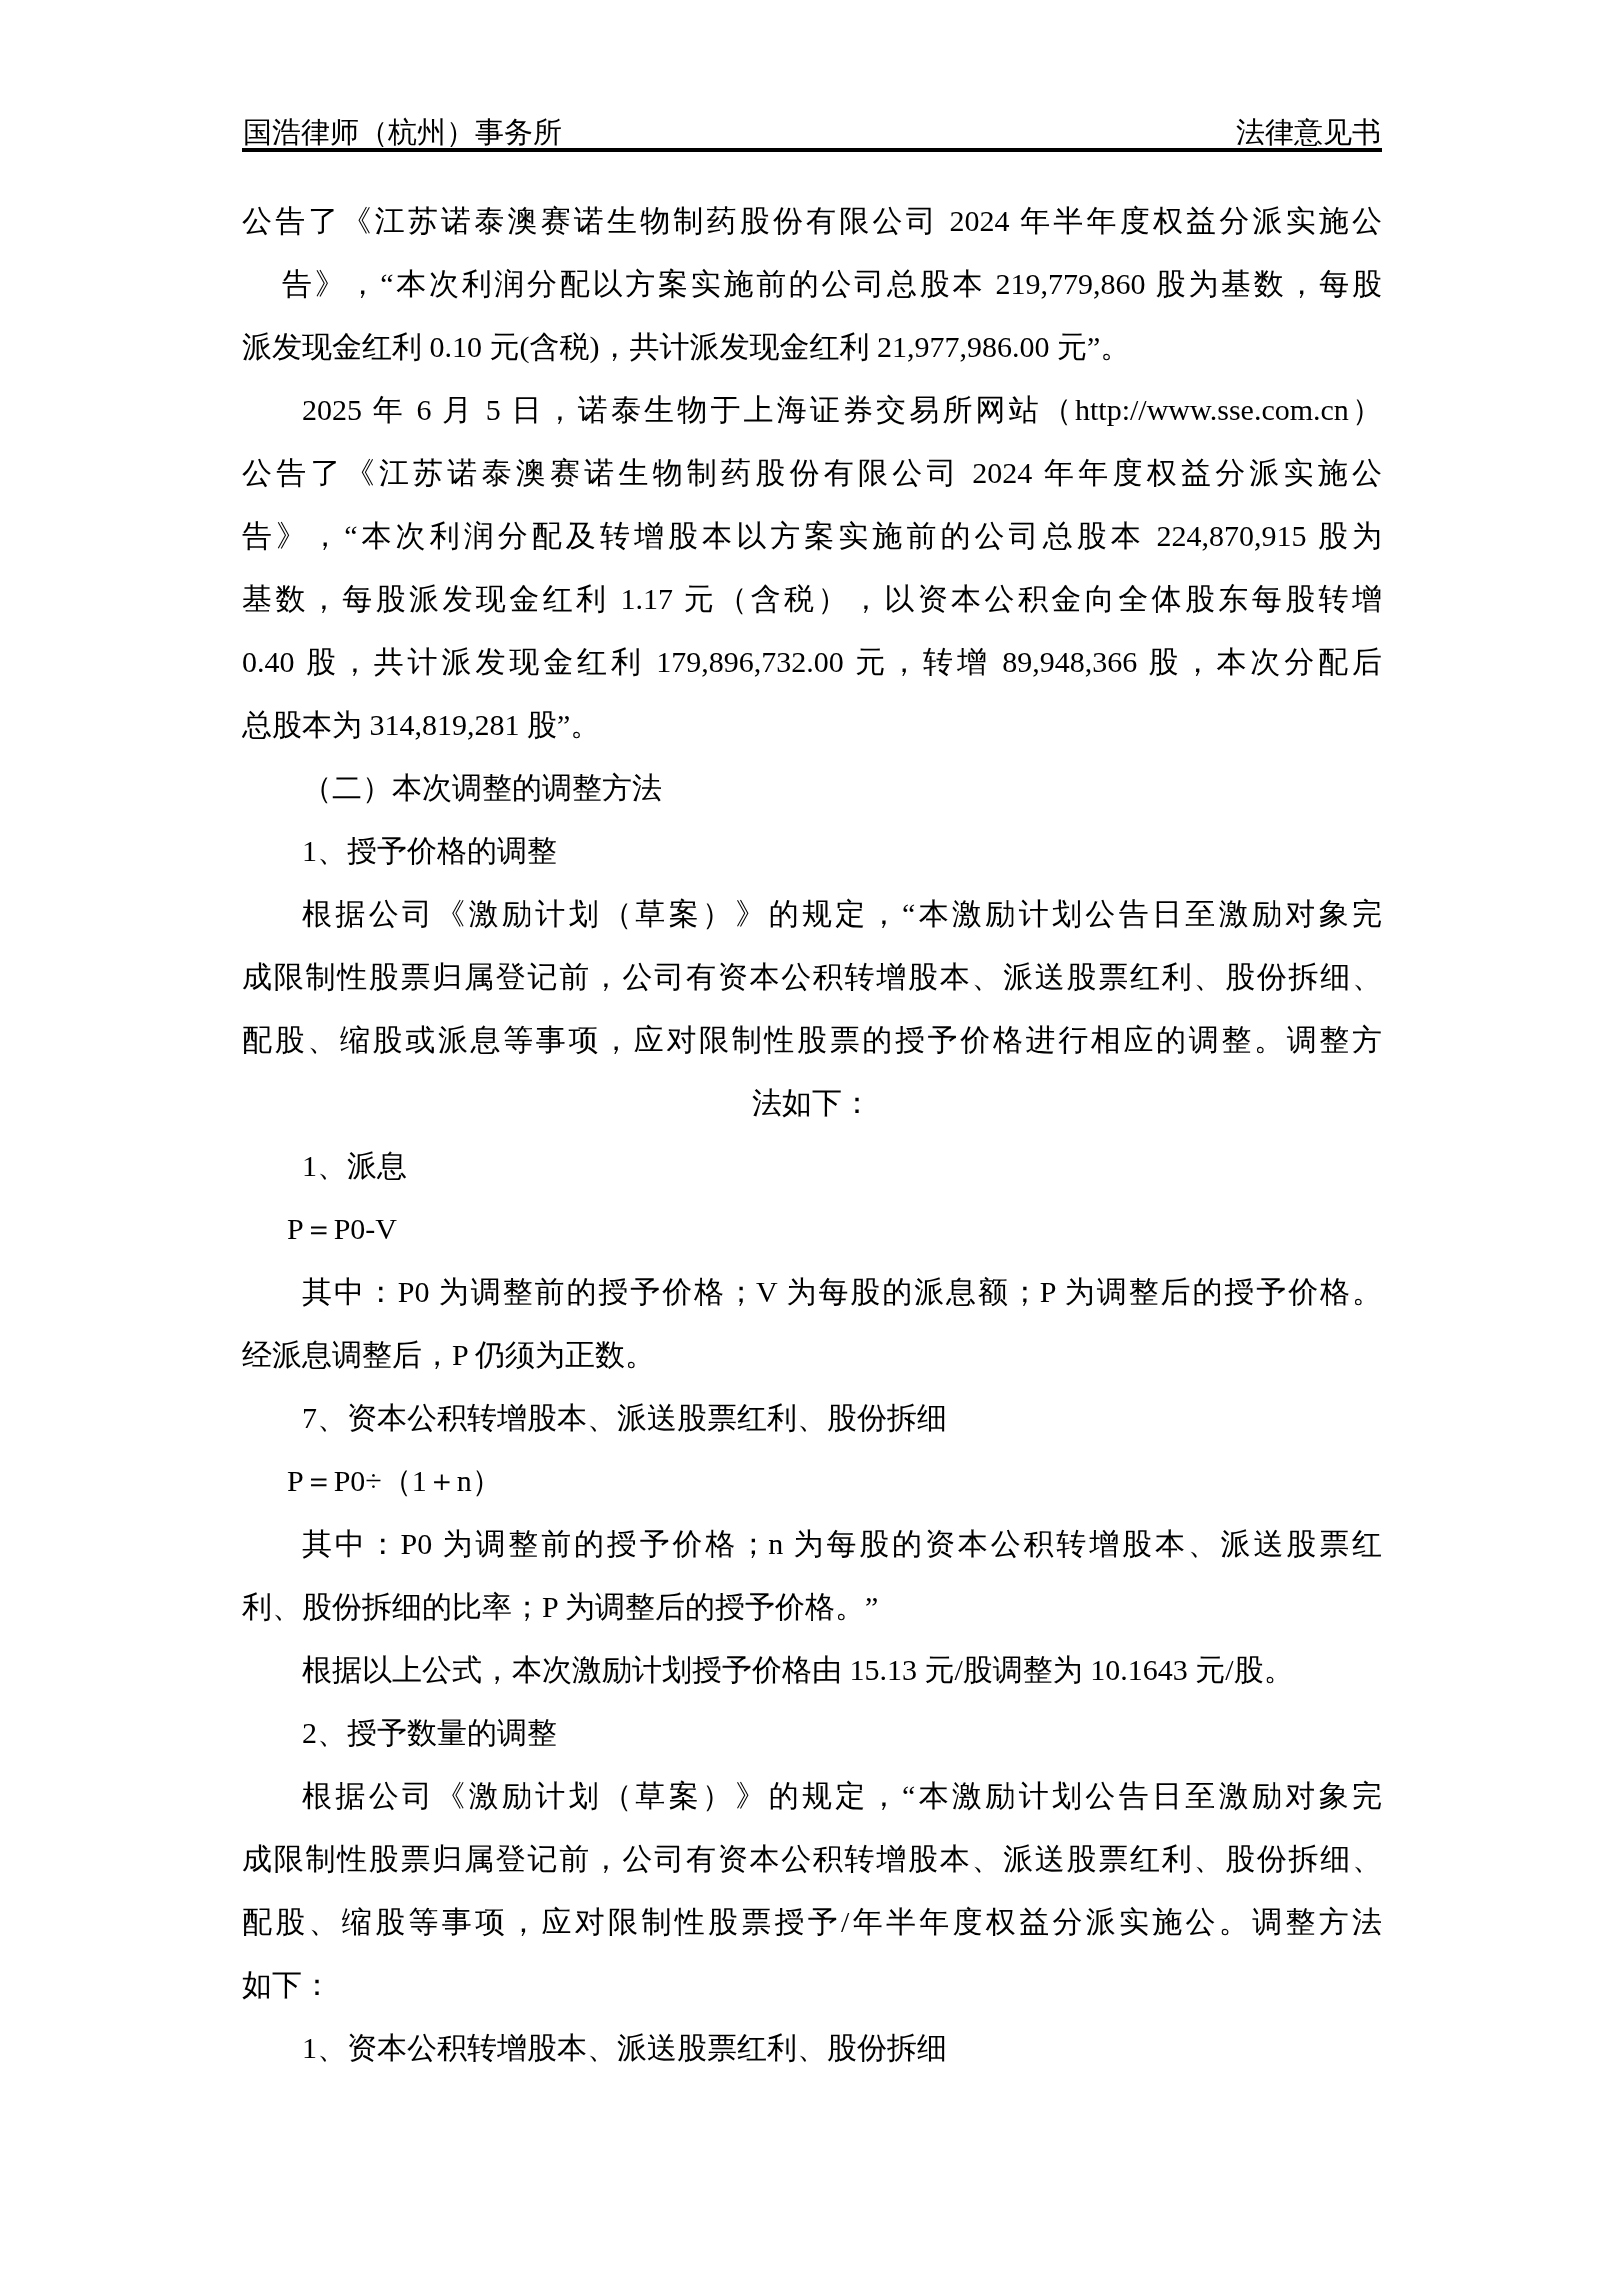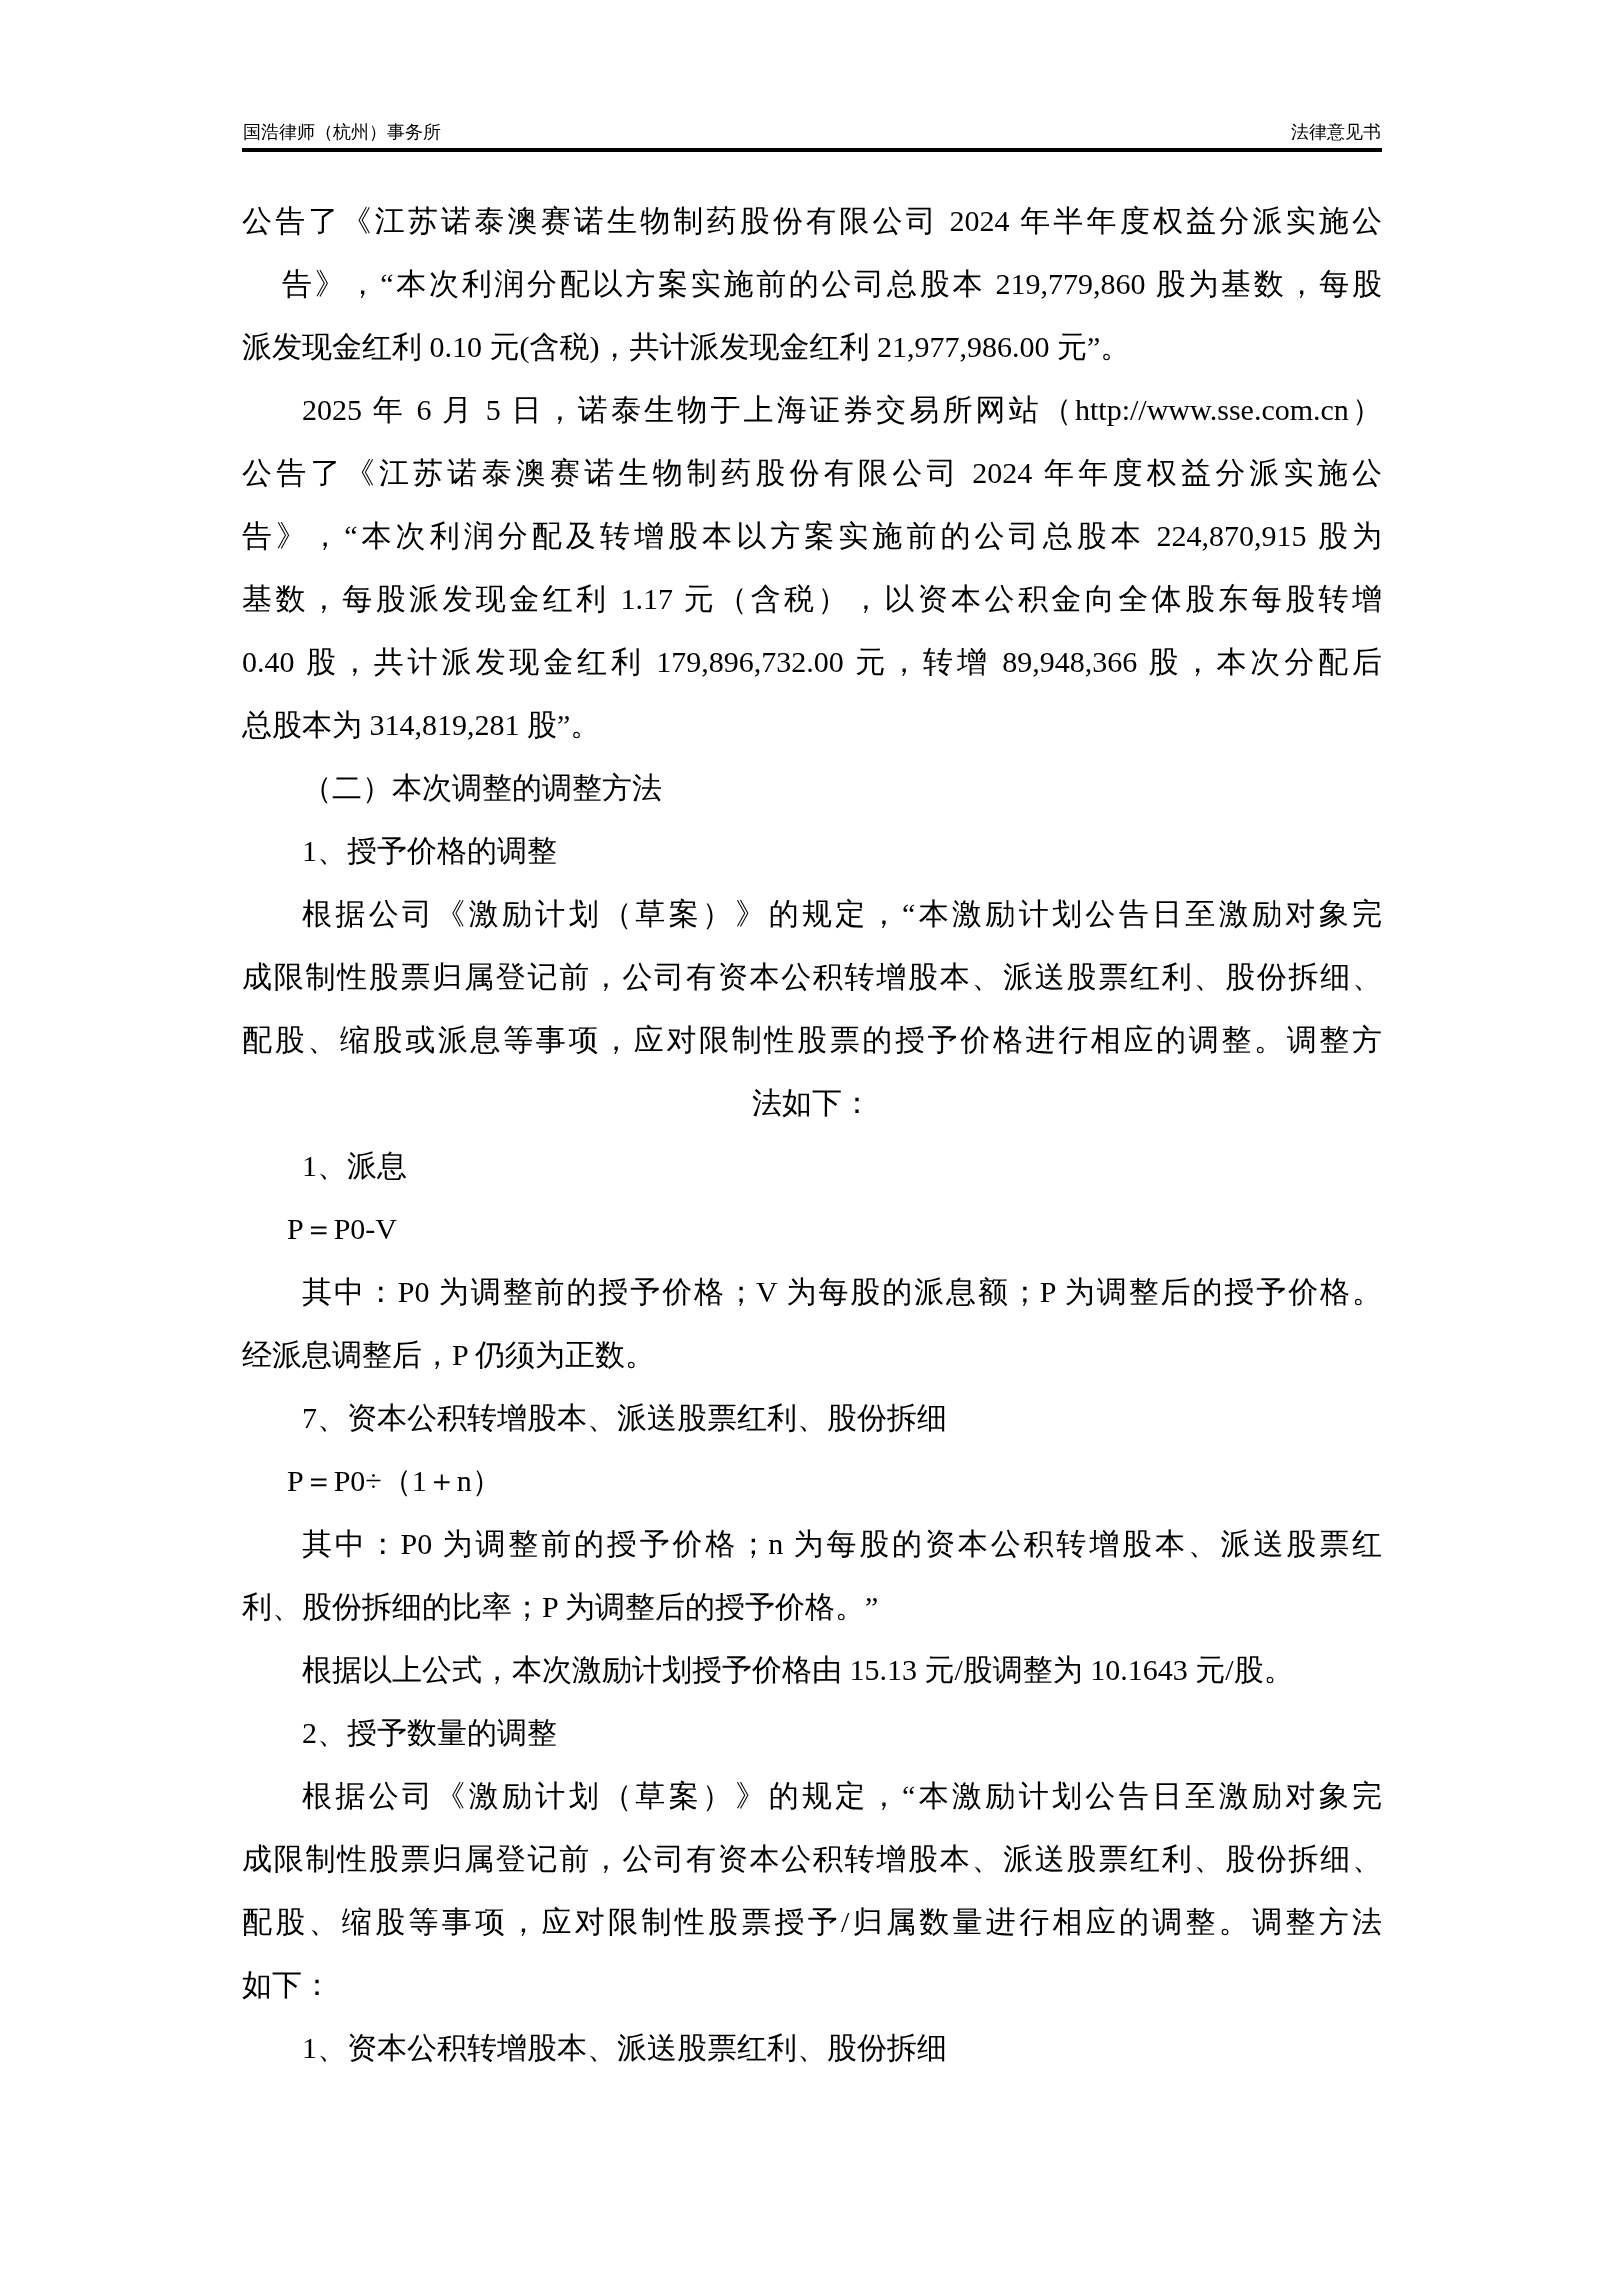--- a/index.html
+++ b/index.html
@@ -18,21 +18,21 @@
   }
   .page-header {
     position: absolute;
     left: 243px;
     top: 118px;
     width: 1138px;
     height: 29px;
     display: flex;
     justify-content: space-between;
     align-items: center;
-    font-size: 18px;
+    font-size: 29px;
     line-height: 29px;
   }
   .header-rule {
     position: absolute;
     left: 242px;
     top: 148px;
     width: 1140px;
     height: 3.9px;
     background: #000000;
   }
@@ -90,18 +90,18 @@
       <div class="text-line justify" style="padding-left: 2em;">其中：P0 为调整前的授予价格；V 为每股的派息额；P 为调整后的授予价格。</div>
       <div class="text-line plain" style="padding-left: 0em;">经派息调整后，P 仍须为正数。</div>
       <div class="text-line plain" style="padding-left: 2em;">7、资本公积转增股本、派送股票红利、股份拆细</div>
       <div class="text-line plain" style="padding-left: 1.5em;">P＝P0÷（1＋n）</div>
       <div class="text-line justify" style="padding-left: 2em;">其中：P0 为调整前的授予价格；n 为每股的资本公积转增股本、派送股票红</div>
       <div class="text-line plain" style="padding-left: 0em;">利、股份拆细的比率；P 为调整后的授予价格。”</div>
       <div class="text-line plain" style="padding-left: 2em;">根据以上公式，本次激励计划授予价格由 15.13 元/股调整为 10.1643 元/股。</div>
       <div class="text-line plain" style="padding-left: 2em;">2、授予数量的调整</div>
       <div class="text-line justify" style="padding-left: 2em;">根据公司《激励计划（草案）》的规定，“本激励计划公告日至激励对象完</div>
       <div class="text-line justify" style="padding-left: 0em;">成限制性股票归属登记前，公司有资本公积转增股本、派送股票红利、股份拆细、</div>
-      <div class="text-line justify" style="padding-left: 0em;">配股、缩股等事项，应对限制性股票授予/归属数量进行相应的调整。调整方法</div>
+      <div class="text-line justify" style="padding-left: 0em;">配股、缩股等事项，应对限制性股票授予/年半年度权益分派实施公。调整方法</div>
       <div class="text-line plain" style="padding-left: 0em;">如下：</div>
       <div class="text-line plain" style="padding-left: 2em;">1、资本公积转增股本、派送股票红利、股份拆细</div>
     </main>
 </div>
 
 
 </body></html>

